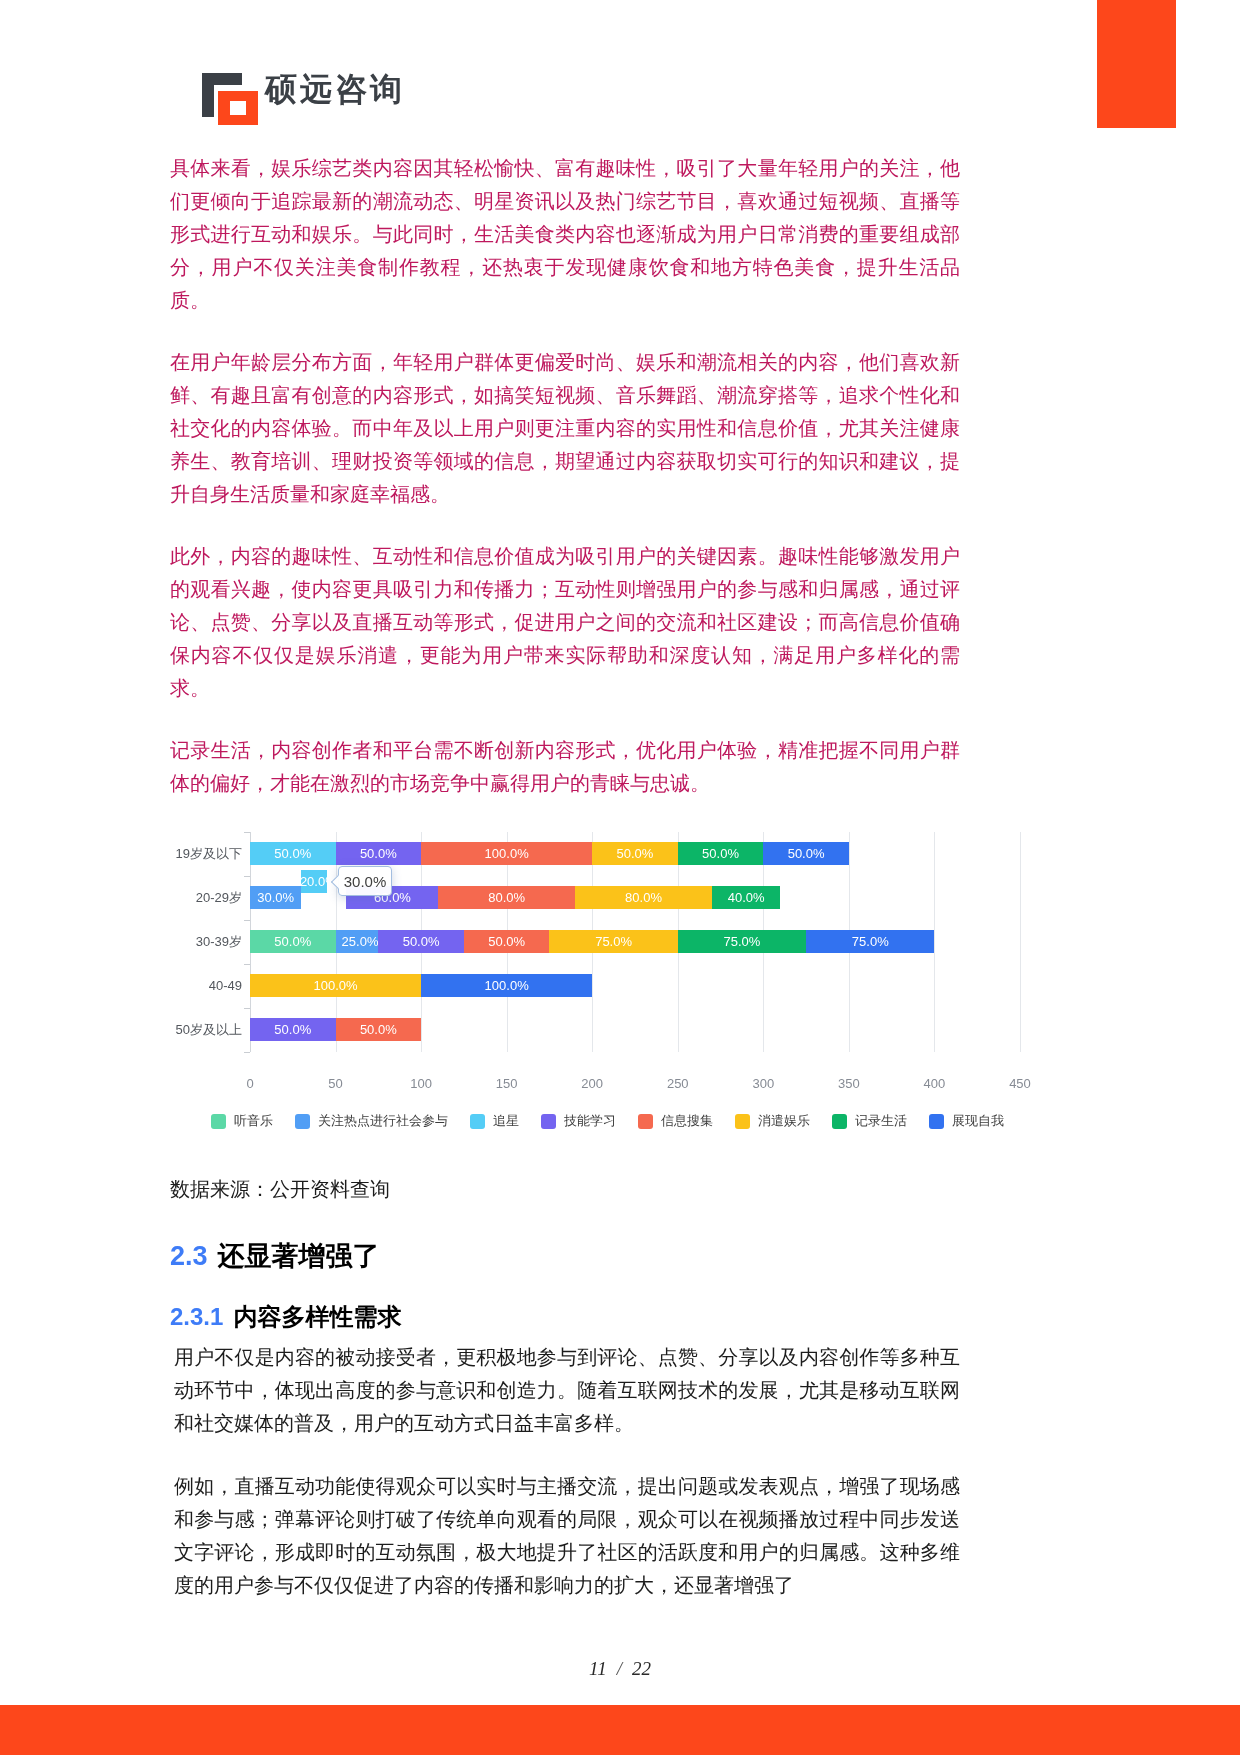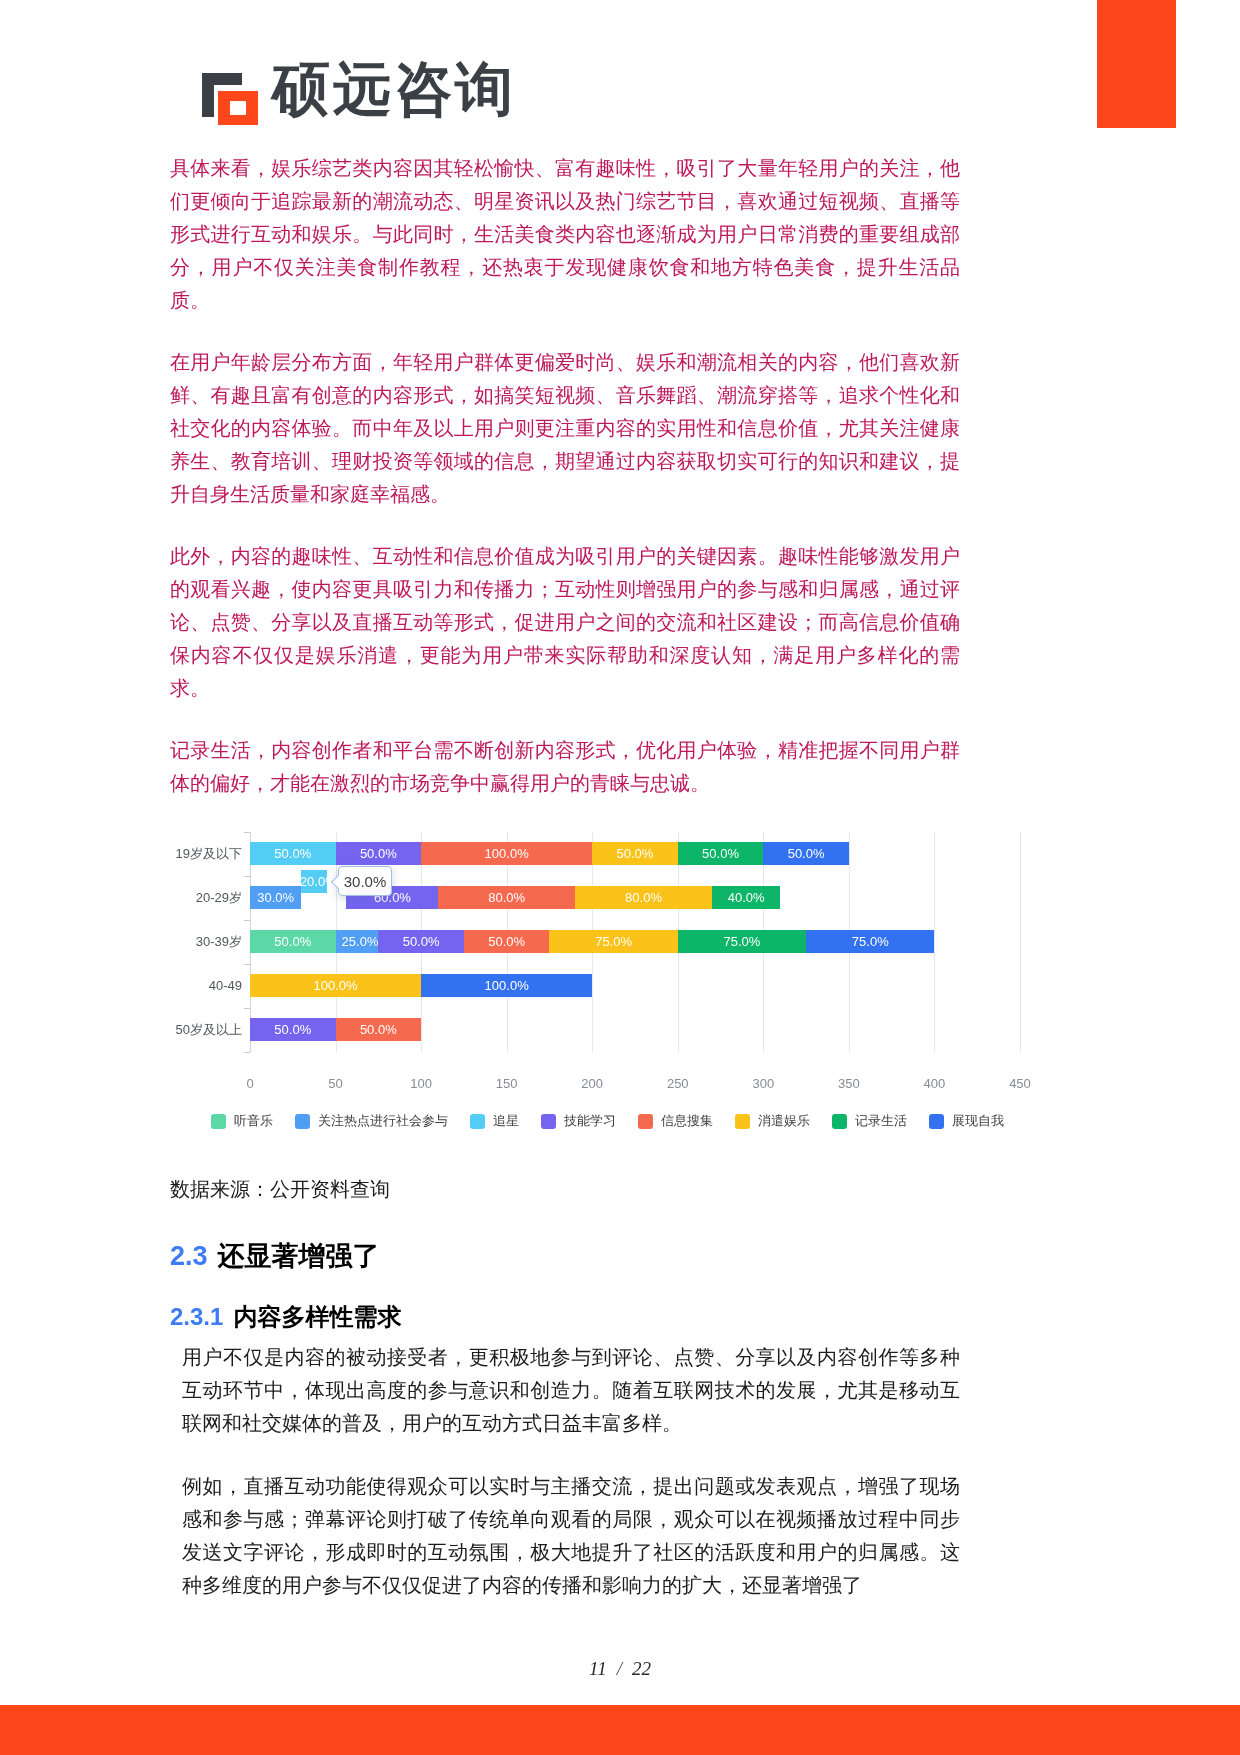--- a/index.html
+++ b/index.html
@@ -4,39 +4,39 @@
 <style>
   * { margin:0; padding:0; box-sizing:border-box; }
   html,body { background:#ffffff; }
   body {
     width:1240px; height:1755px; position:relative; overflow:hidden;
     font-family:"Liberation Sans","DejaVu Sans",sans-serif;
   }
   
   .logo-icon { position:absolute; left:202px; top:73px; width:56px; height:54px; }
   .logo-text {
-    position:absolute; left:272px; top:62px; font-size:58px; font-weight:700;
+    position:absolute; left:265px; top:62px; font-size:32px; font-weight:700;
     color:#3b4046; letter-spacing:3px; line-height:54px;
     font-family:"Liberation Sans","DejaVu Sans",sans-serif;
   }
   .corner-block { position:absolute; left:1097px; top:0; width:79px; height:128px; background:#fd471b; }
   .bottom-bar  { position:absolute; left:0; top:1705px; width:1240px; height:50px; background:#fd471b; }
 
   
   .doc { position:absolute; left:170px; top:152px; width:790px; }
   .doc p {
     font-family:"Liberation Serif","DejaVu Serif",serif;
     font-size:20px; line-height:33px; color:#be185d;
     text-align:justify; margin:0 0 29px 0;
   }
   .doc2 { position:absolute; left:170px; top:1341px; width:790px; }
   .doc2 p {
     font-family:"Liberation Serif","DejaVu Serif",serif;
     font-size:20px; line-height:33px; color:#1c1c1c;
-    text-align:justify; margin:0 0 30px 12px;
+    text-align:justify; margin:0 0 30px 4px;
   }
   .source-note {
     position:absolute; left:170px; top:1176px;
     font-family:"Liberation Serif","DejaVu Serif",serif;
     font-size:20px; color:#1c1c1c;
   }
   .h2 { position:absolute; left:170px; top:1238px; font-size:27px; font-weight:700; color:#000; }
   .h3 { position:absolute; left:170px; top:1301px; font-size:24px; font-weight:700; color:#000; }
   .h2 .num, .h3 .num { color:#3e7cf7; margin-right:10px; }
 

